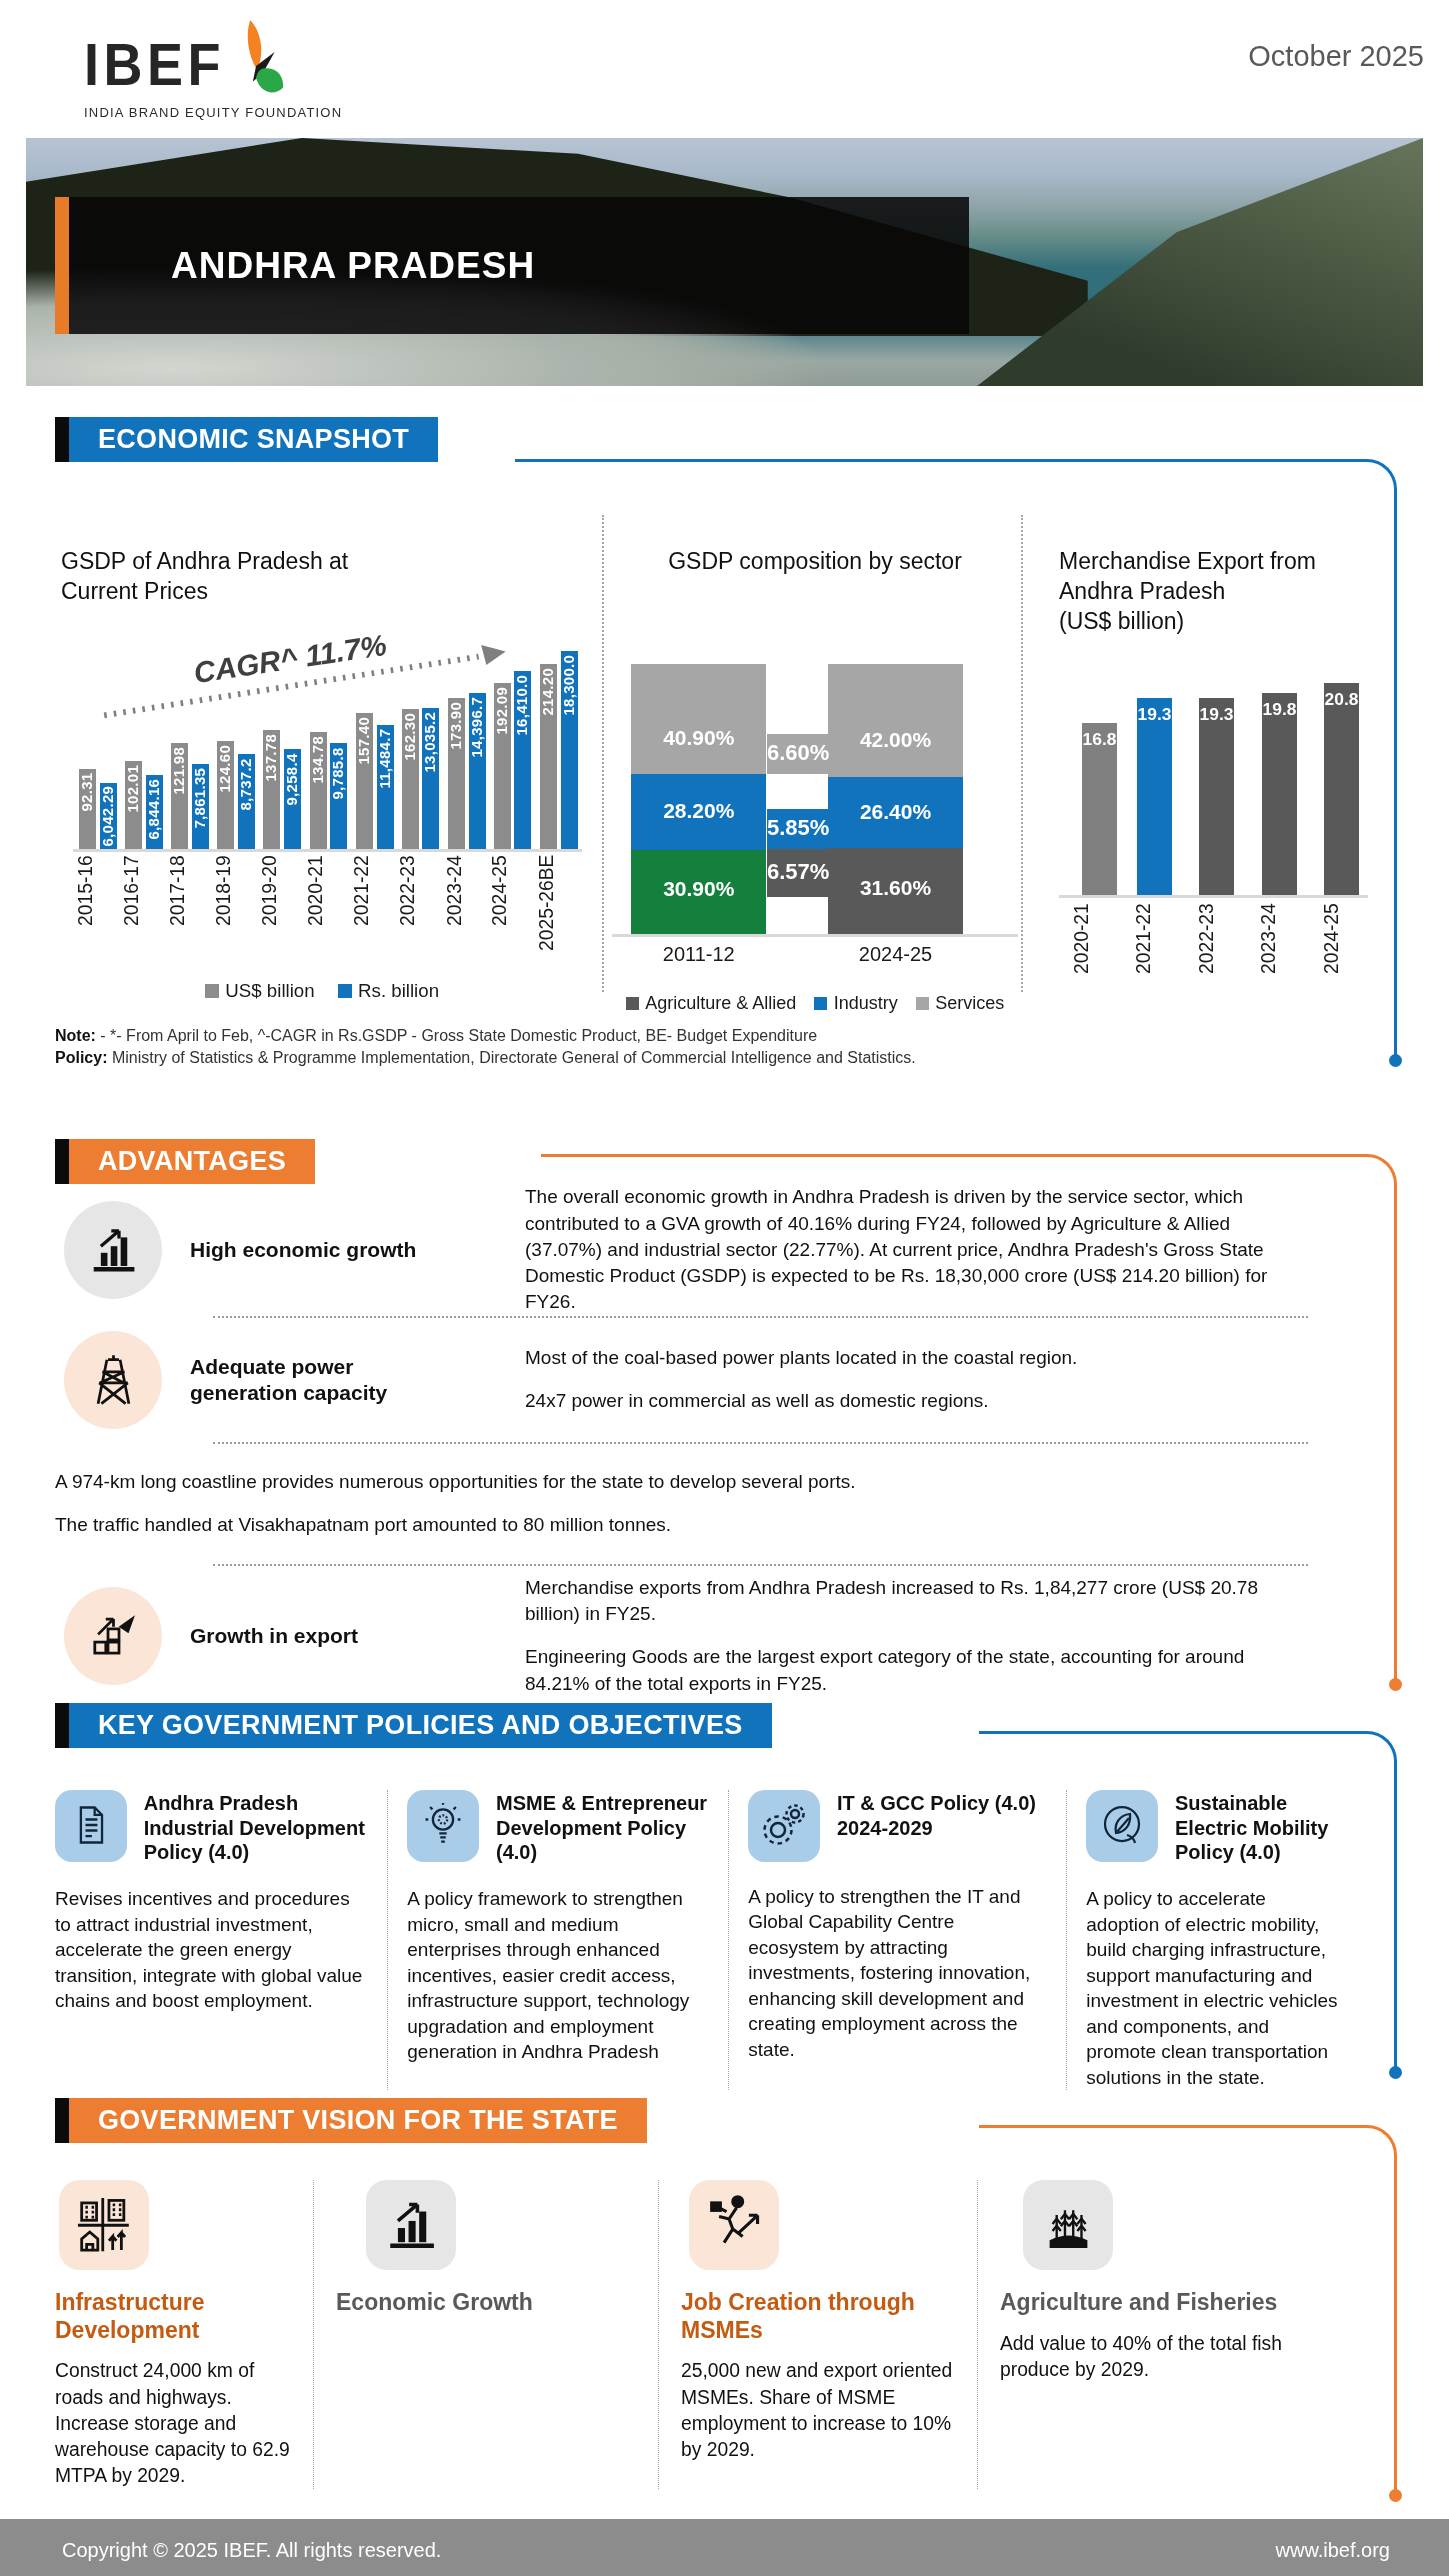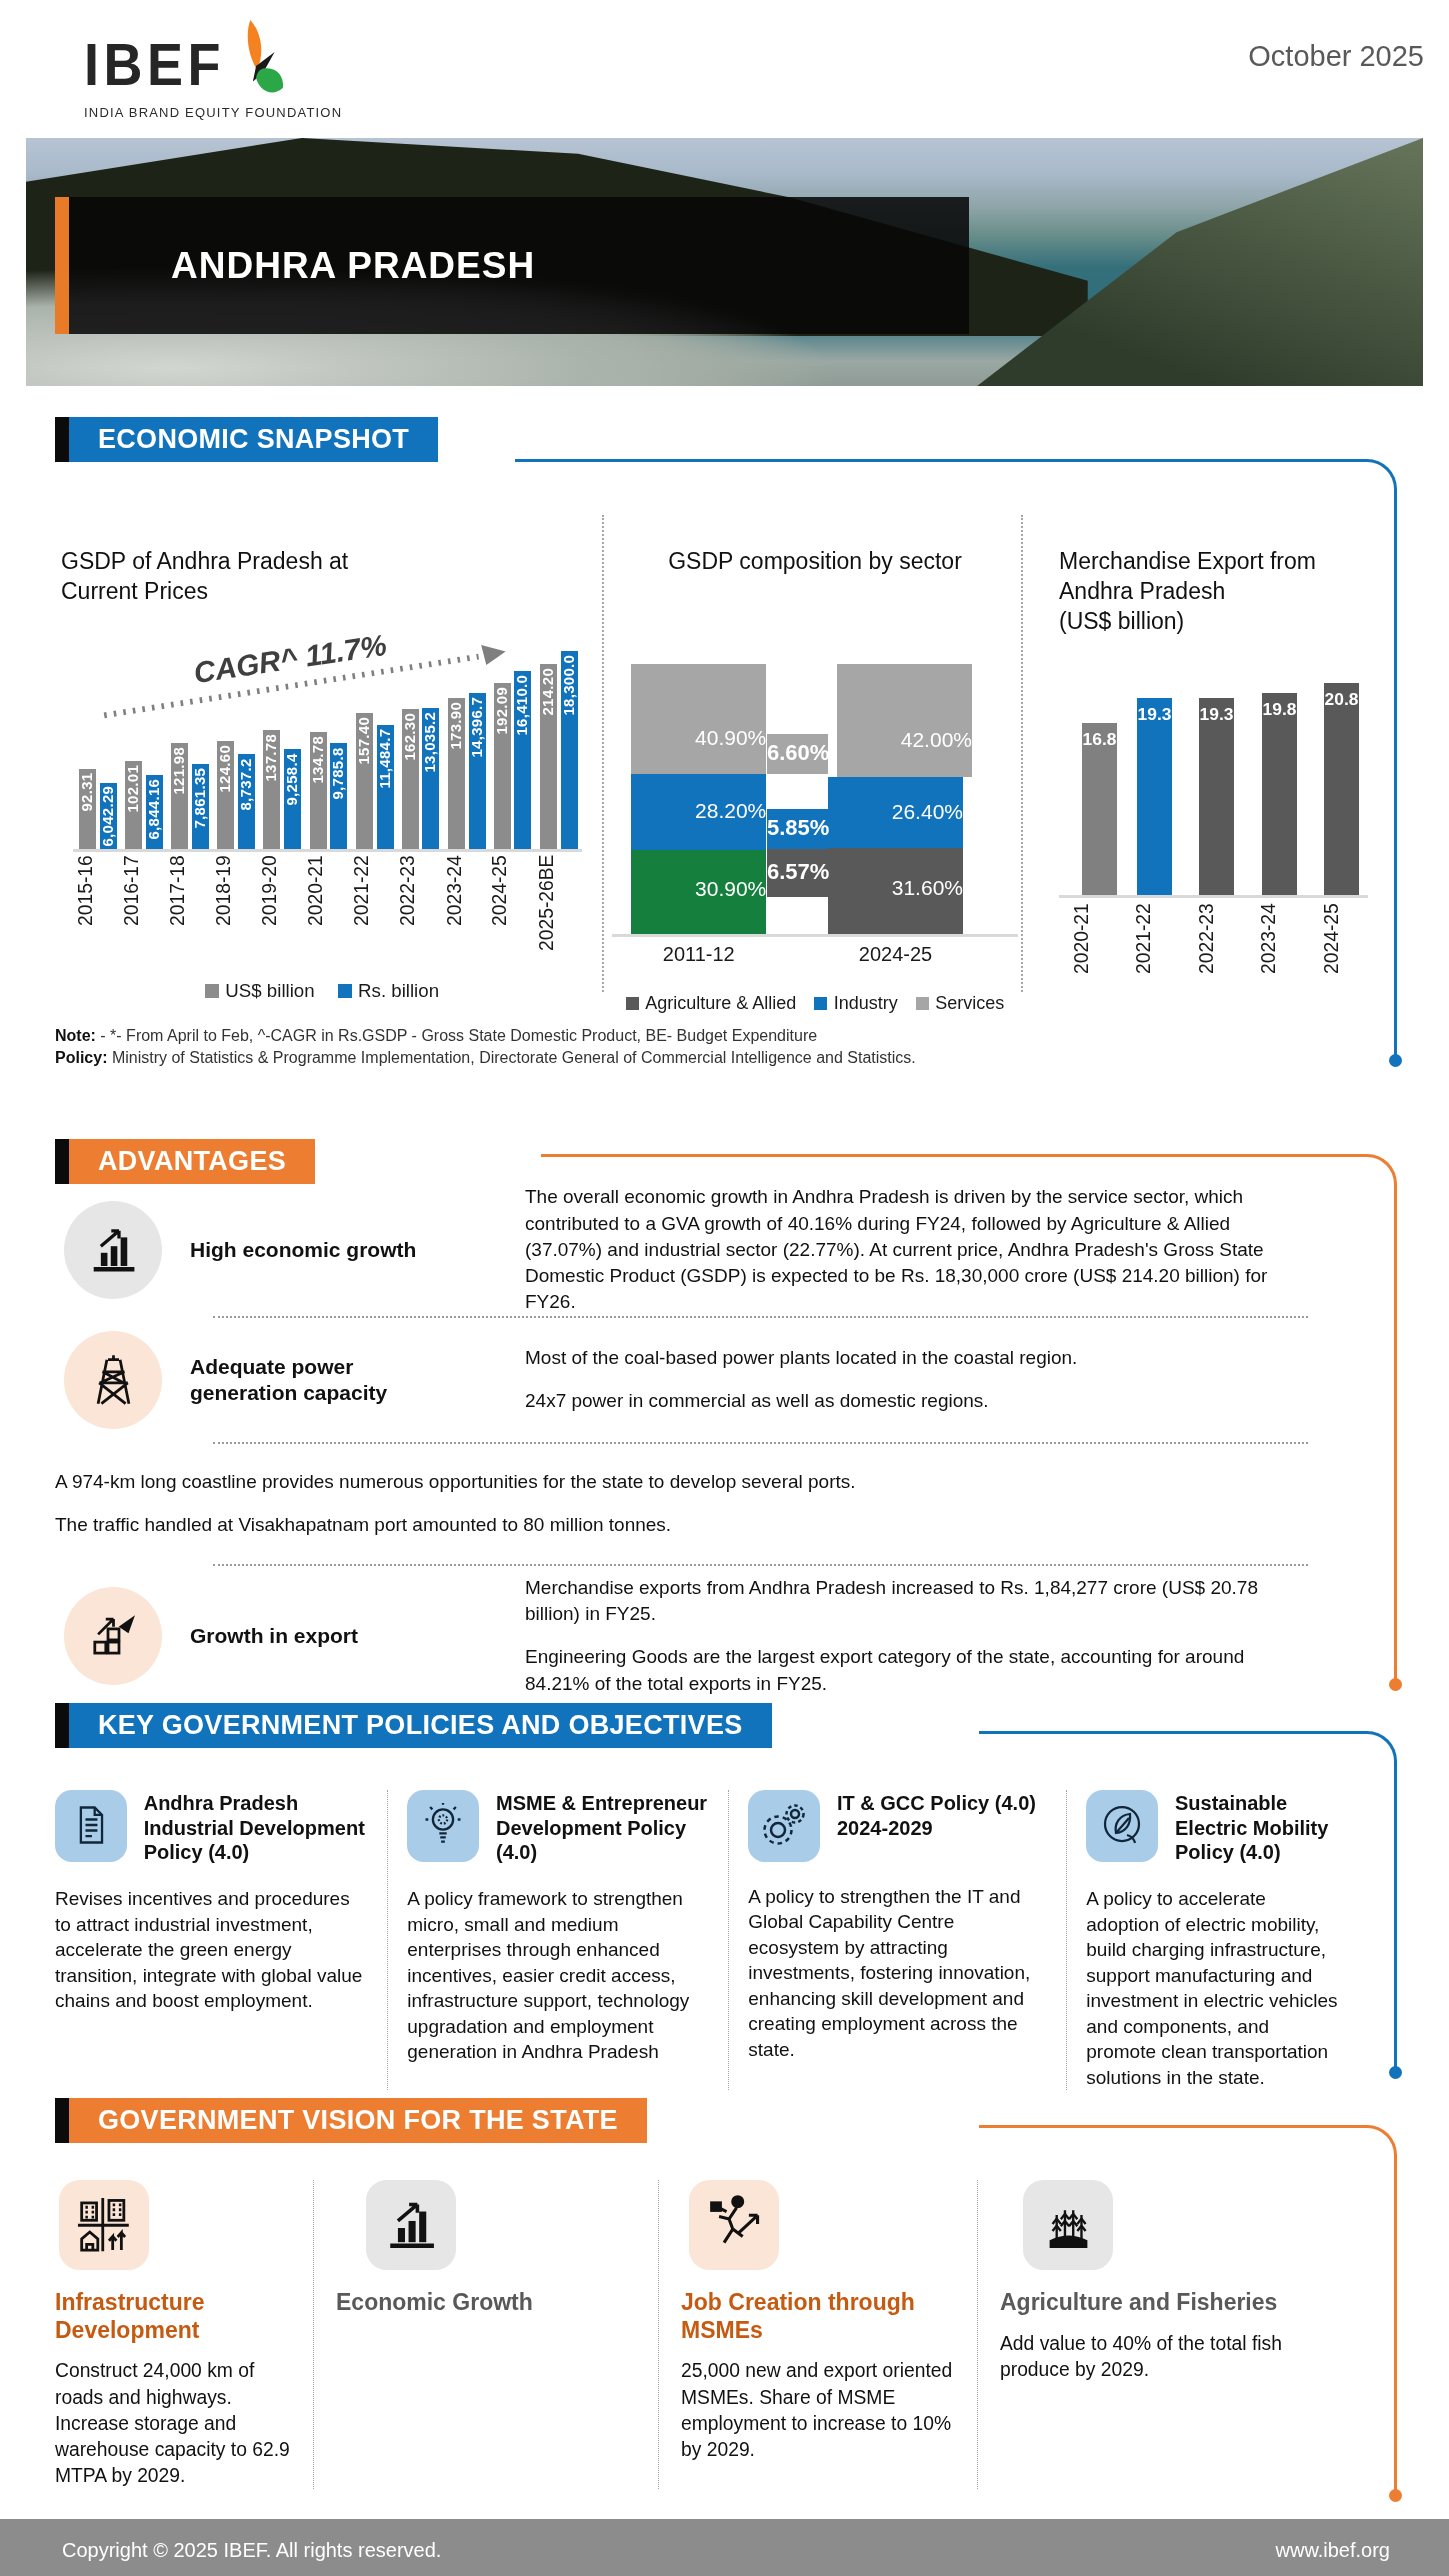--- a/index.html
+++ b/index.html
@@ -53,21 +53,21 @@
   .bar1,.bar3,.seg,.conn{position:absolute;}
   .vlab{position:absolute;top:3.9px;left:0;width:100%;height:calc(100% - 6.4px);
         writing-mode:vertical-rl;transform:rotate(180deg);text-align:end;
         color:#fff;font-weight:700;font-size:15px;letter-spacing:0.3px;line-height:16.7px;white-space:nowrap;}
   .xlab{position:absolute;writing-mode:vertical-rl;transform:rotate(180deg);text-align:end;
         font-size:19.3px;color:#1a1a1a;line-height:22px;white-space:nowrap;}
   .axis{position:absolute;background:#D9D9D9;height:2.6px;}
   .legend{position:absolute;left:0;width:100%;display:flex;justify-content:center;gap:23px;align-items:center;}
   .legend .it{display:flex;align-items:center;gap:6.4px;font-size:18.7px;color:#1a1a1a;white-space:nowrap;}
   .legend .sq{width:14px;height:14px;display:inline-block;}
-  .seglab{position:absolute;width:100%;text-align:right;color:#fff;font-weight:400;font-size:21px;}
+  .seglab{position:absolute;width:100%;text-align:center;color:#fff;font-weight:700;font-size:21px;}
   .connlab{position:absolute;left:0;width:100%;text-align:center;color:#fff;font-weight:700;font-size:22px;}
   .c2xlab{position:absolute;width:135px;text-align:center;font-size:20px;color:#1a1a1a;}
   .b3lab{position:absolute;top:6.4px;left:0;width:100%;text-align:center;color:#fff;font-weight:700;font-size:17.4px;}
 
   .noteblk{left:55px;top:1025px;width:1275px;font-size:16px;line-height:22px;color:#333;}
   .noteblk b{color:#111;}
 
   
   .adv-rows{position:absolute;top:45px;left:0;width:1301px;}
   .adv-row{display:flex;align-items:stretch;}
@@ -250,21 +250,21 @@
         <div class="seg" style="left: 19.3px; top: 155px; width: 135px; height: 111px; background: rgb(166, 166, 166);">
           <div class="seglab" style="top: 62px;">40.90%</div>
         </div>
         <div class="seg" style="left: 19.3px; top: 265px; width: 135px; height: 76px; background: rgb(16, 115, 188);">
           <div class="seglab" style="top: 24.5px;">28.20%</div>
         </div>
         <div class="seg" style="left: 19.3px; top: 341px; width: 135px; height: 84px; background: #15803d;">
           <div class="seglab" style="top: 27px;">30.90%</div>
         </div>
         <div class="c2xlab" style="left: 19.3px; top: 434px;">2011-12</div>
-        <div class="seg" style="left: 225px; top: 155px; width: 135px; height: 113px; background: rgb(166, 166, 166);">
+        <div class="seg" style="left: 216px; top: 155px; width: 135px; height: 113px; background: rgb(166, 166, 166);">
           <div class="seglab" style="top: 64px;">42.00%</div>
         </div>
         <div class="seg" style="left: 216px; top: 268px; width: 135px; height: 71px; background: rgb(16, 115, 188);">
           <div class="seglab" style="top: 23px;">26.40%</div>
         </div>
         <div class="seg" style="left: 216px; top: 339px; width: 135px; height: 86px; background: rgb(89, 89, 89);">
           <div class="seglab" style="top: 28px;">31.60%</div>
         </div>
         <div class="c2xlab" style="left: 216px; top: 434px;">2024-25</div>
         <div class="conn" style="left: 155px; top: 225px; width: 61px; height: 40px; background: rgb(166, 166, 166);">

